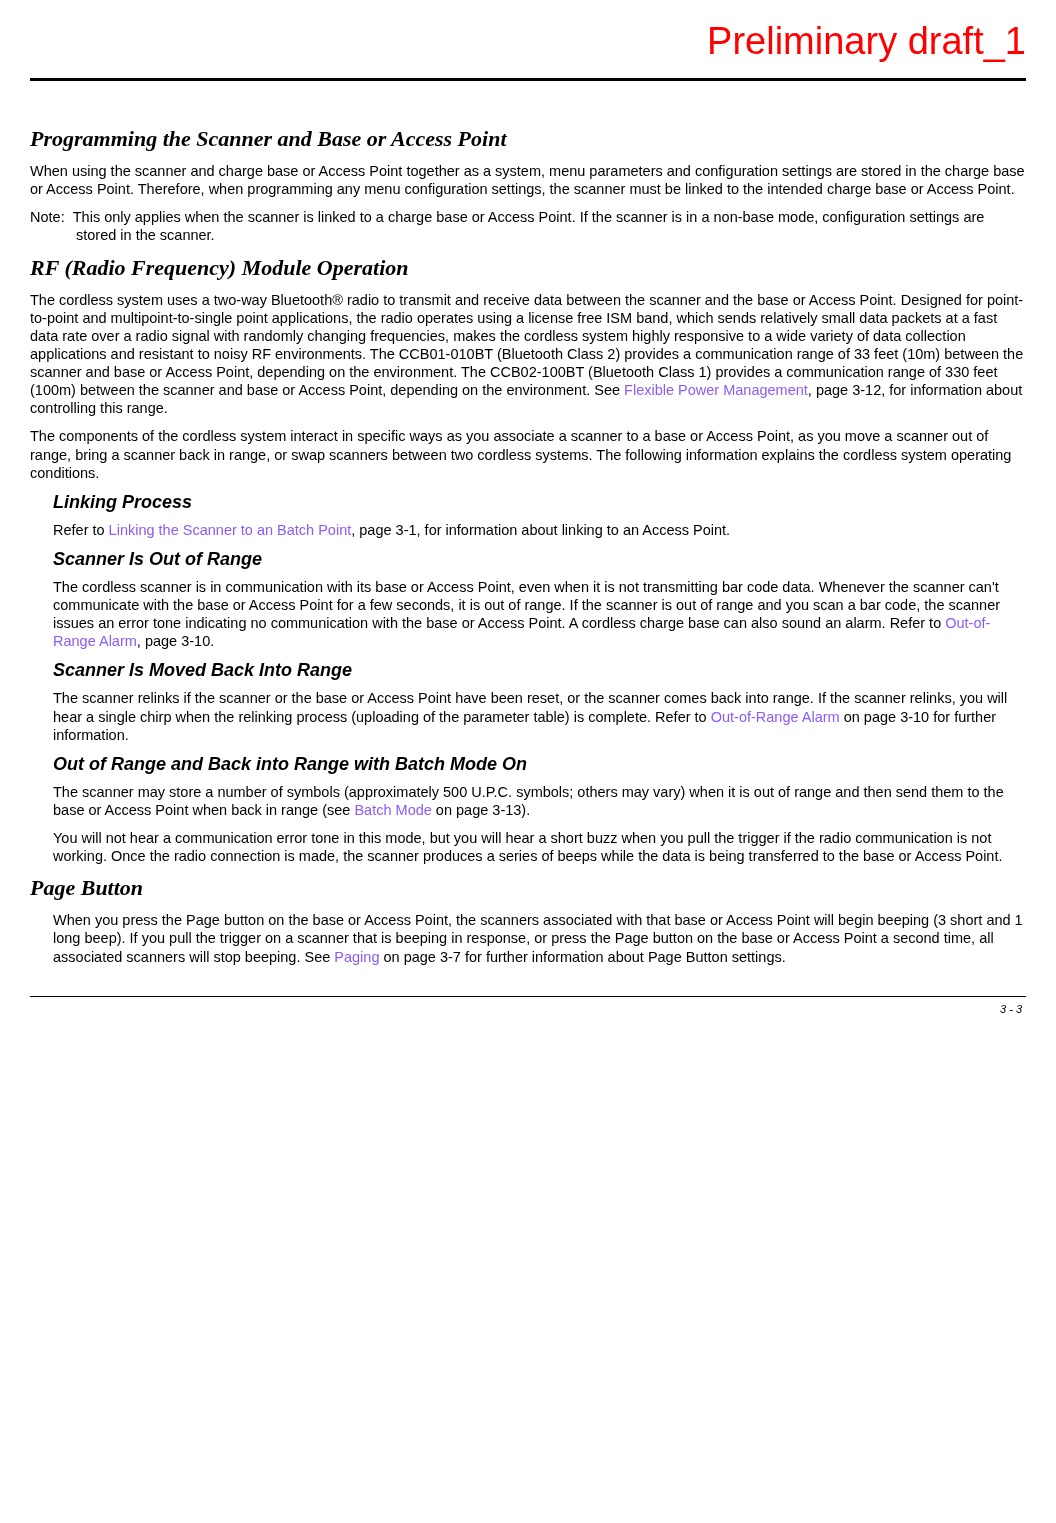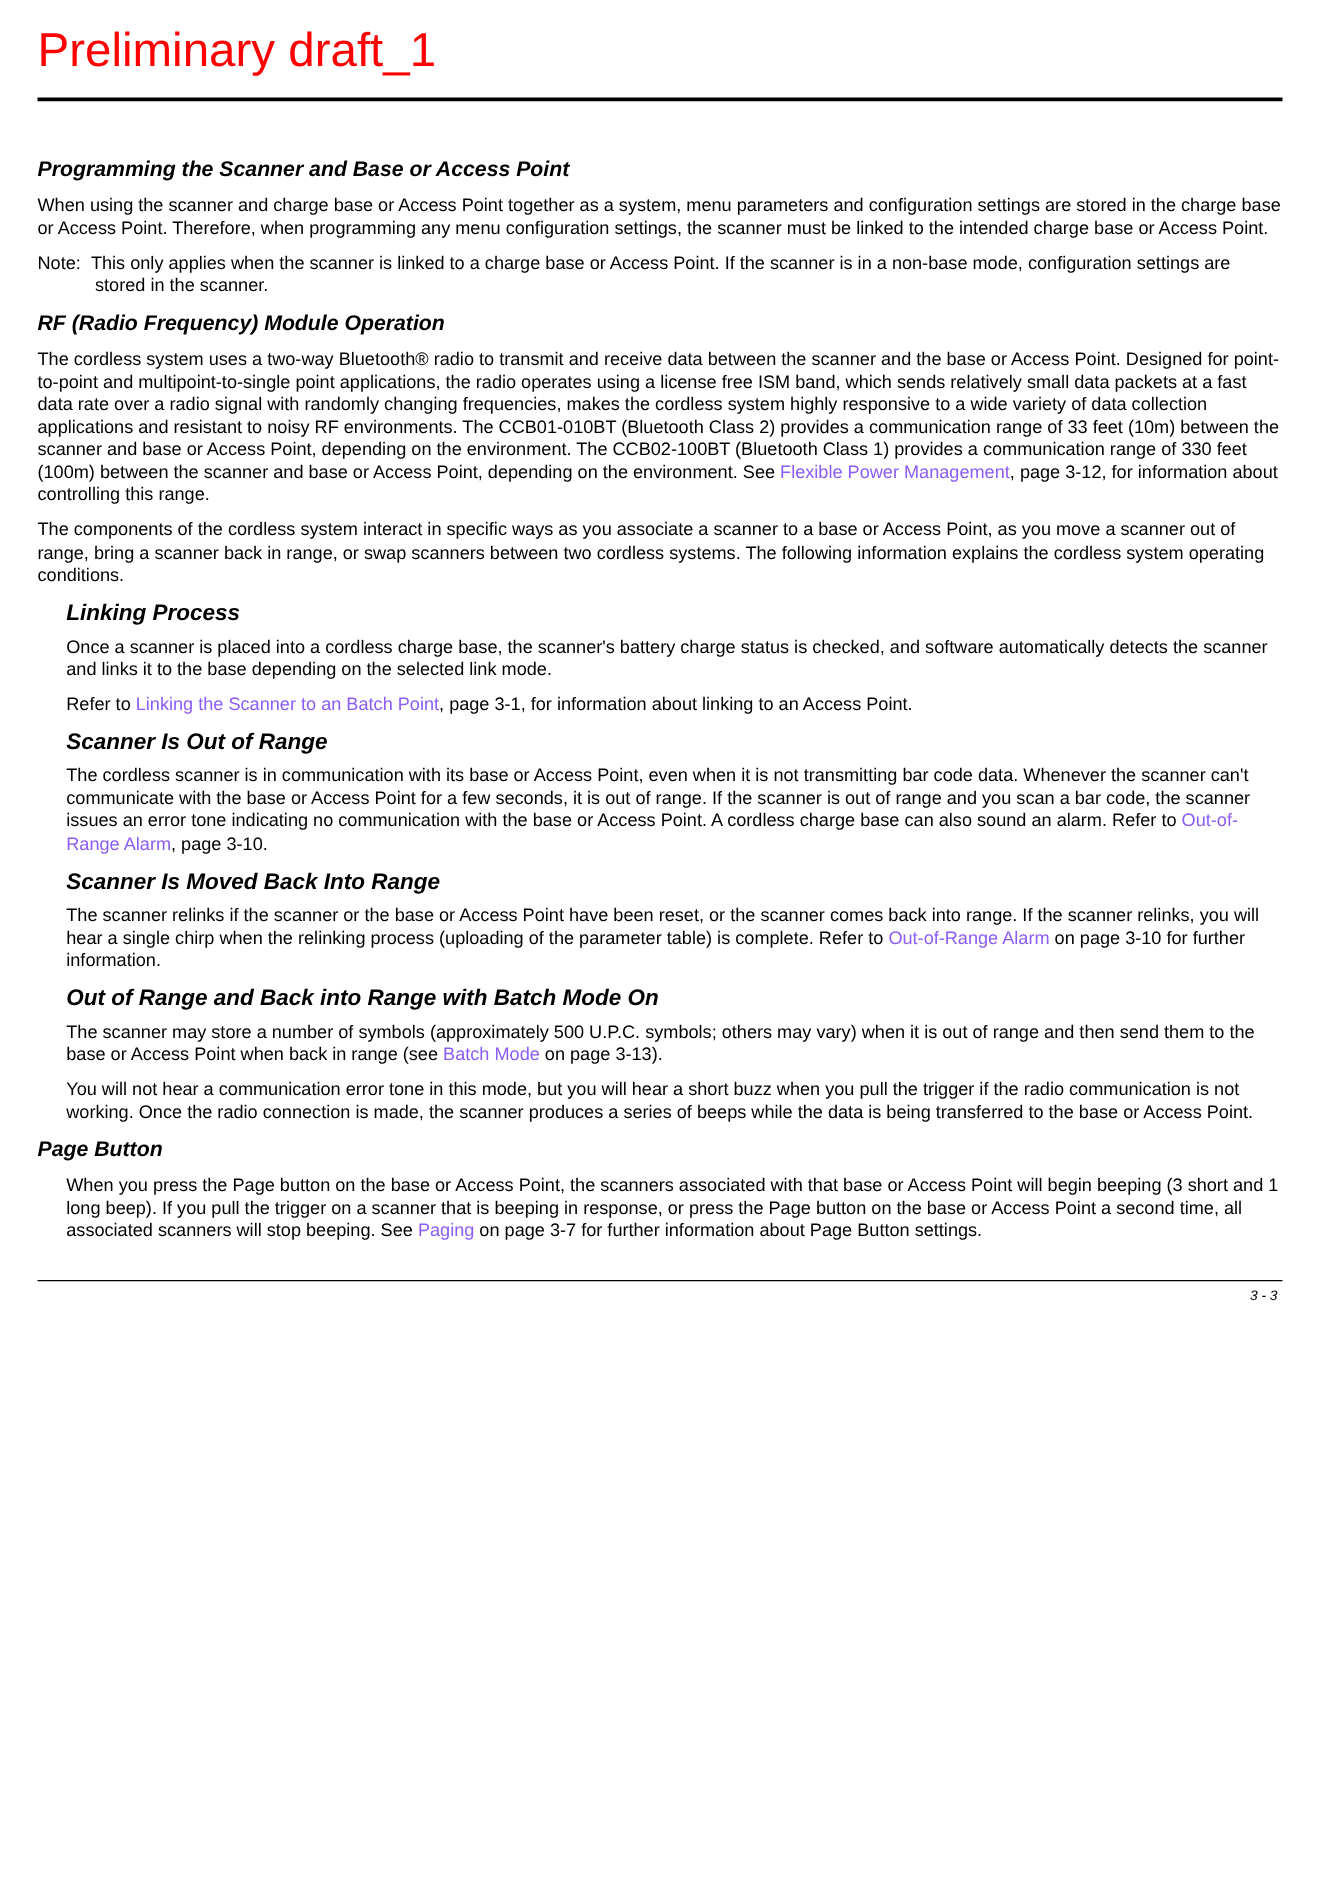--- a/index.html
+++ b/index.html
@@ -10,36 +10,36 @@
     color: #000;
     width: 1056px;
   }
   .page {
     padding: 20px 30px 20px 30px;
     box-sizing: border-box;
   }
   .watermark {
     color: #ff0000;
     font-size: 38px;
-    text-align: left;
+    text-align: right;
     font-weight: normal;
     margin-bottom: 15px;
     font-family: Arial, Helvetica, sans-serif;
   }
   .top-rule {
     border: none;
     border-top: 3px solid #000;
     margin: 0 0 45px 0;
   }
   .h1 {
-    font-size: 17px;
+    font-size: 22px;
     font-weight: bold;
     font-style: italic;
     margin: 0 0 10px 0;
-    font-family: Liberation Sans, sans-serif;
+    font-family: Liberation Serif, serif;
   }
   .h2 {
     font-size: 18px;
     font-weight: bold;
     font-style: italic;
     margin: 0 0 8px 0;
     font-family: Arial, Helvetica, sans-serif;
   }
   .body-p {
     font-size: 14.5px;
@@ -84,21 +84,20 @@
   <p class="body-p">When using the scanner and charge base or Access Point together as a system, menu parameters and configuration settings are stored in the charge base or Access Point.  Therefore, when programming any menu configuration settings, the scanner must be linked to the intended charge base or Access Point.</p>
   <p class="note"><span>Note:</span>&nbsp;&nbsp;<span>This only applies when the scanner is linked to a charge base or Access Point.  If the scanner is in a non-base mode, configuration settings are stored in the scanner.</span></p>
 
   <div class="h1">RF (Radio Frequency) Module Operation</div>
   <p class="body-p"><span>The cordless system uses a two-way Bluetooth® radio to transmit and receive data between the scanner and the base or Access Point.  Designed for point-to-point and multipoint-to-single point applications, the radio operates using a license free ISM band, which sends relatively small data packets at a fast data rate over a radio signal with randomly changing frequencies, makes the cordless system highly responsive to a wide variety of data collection applications and resistant to noisy RF environments.  The CCB01-010BT (Bluetooth Class 2) provides a communication range of 33 feet (10m) between the scanner and base or Access Point, depending on the environment.  The CCB02-100BT (Bluetooth Class 1) provides a communication range of 330 feet (100m) between the scanner and base or Access Point, depending on the environment.  See </span><span class="link">Flexible Power Management</span><span>, page 3-12, for information about controlling this range.</span></p>
 
   <p class="body-p">The components of the cordless system interact in specific ways as you associate a scanner to a base or Access Point, as you move a scanner out of range, bring a scanner back in range, or swap scanners between two cordless systems.  The following information explains the cordless system operating conditions.</p>
 
   <div class="subsection">
     <div class="h2">Linking Process</div>
-    <p class="body-p">Once a scanner is placed into a cordless charge base, the scanner's battery charge status is checked, and software automatically detects the scanner and links it to the base depending on the selected link mode.</p>
     <p class="body-p"><span>Refer to </span><span class="link">Linking the Scanner to an Batch Point</span><span>, page 3-1, for information about linking to an Access Point.</span></p>
 
     <div class="h2">Scanner Is Out of Range</div>
     <p class="body-p"><span>The cordless scanner is in communication with its base or Access Point, even when it is not transmitting bar code data.  Whenever the scanner can't communicate with the base or Access Point for a few seconds, it is out of range.  If the scanner is out of range and you scan a bar code, the scanner issues an error tone indicating no communication with the base or Access Point.  A cordless charge base can also sound an alarm.  Refer to </span><span class="link">Out-of-Range Alarm</span><span>, page 3-10.</span></p>
 
     <div class="h2">Scanner Is Moved Back Into Range</div>
     <p class="body-p"><span>The scanner relinks if the scanner or the base or Access Point have been reset, or the scanner comes back into range.  If the scanner relinks, you will hear a single chirp when the relinking process (uploading of the parameter table) is complete.  Refer to </span><span class="link">Out-of-Range Alarm</span><span> on page 3-10 for further information.</span></p>
 
     <div class="h2">Out of Range and Back into Range with Batch Mode On</div>
     <p class="body-p"><span>The scanner may store a number of symbols (approximately 500 U.P.C. symbols; others may vary) when it is out of range and then send them to the base or Access Point when back in range (see </span><span class="link">Batch Mode</span><span> on page 3-13).</span></p>

